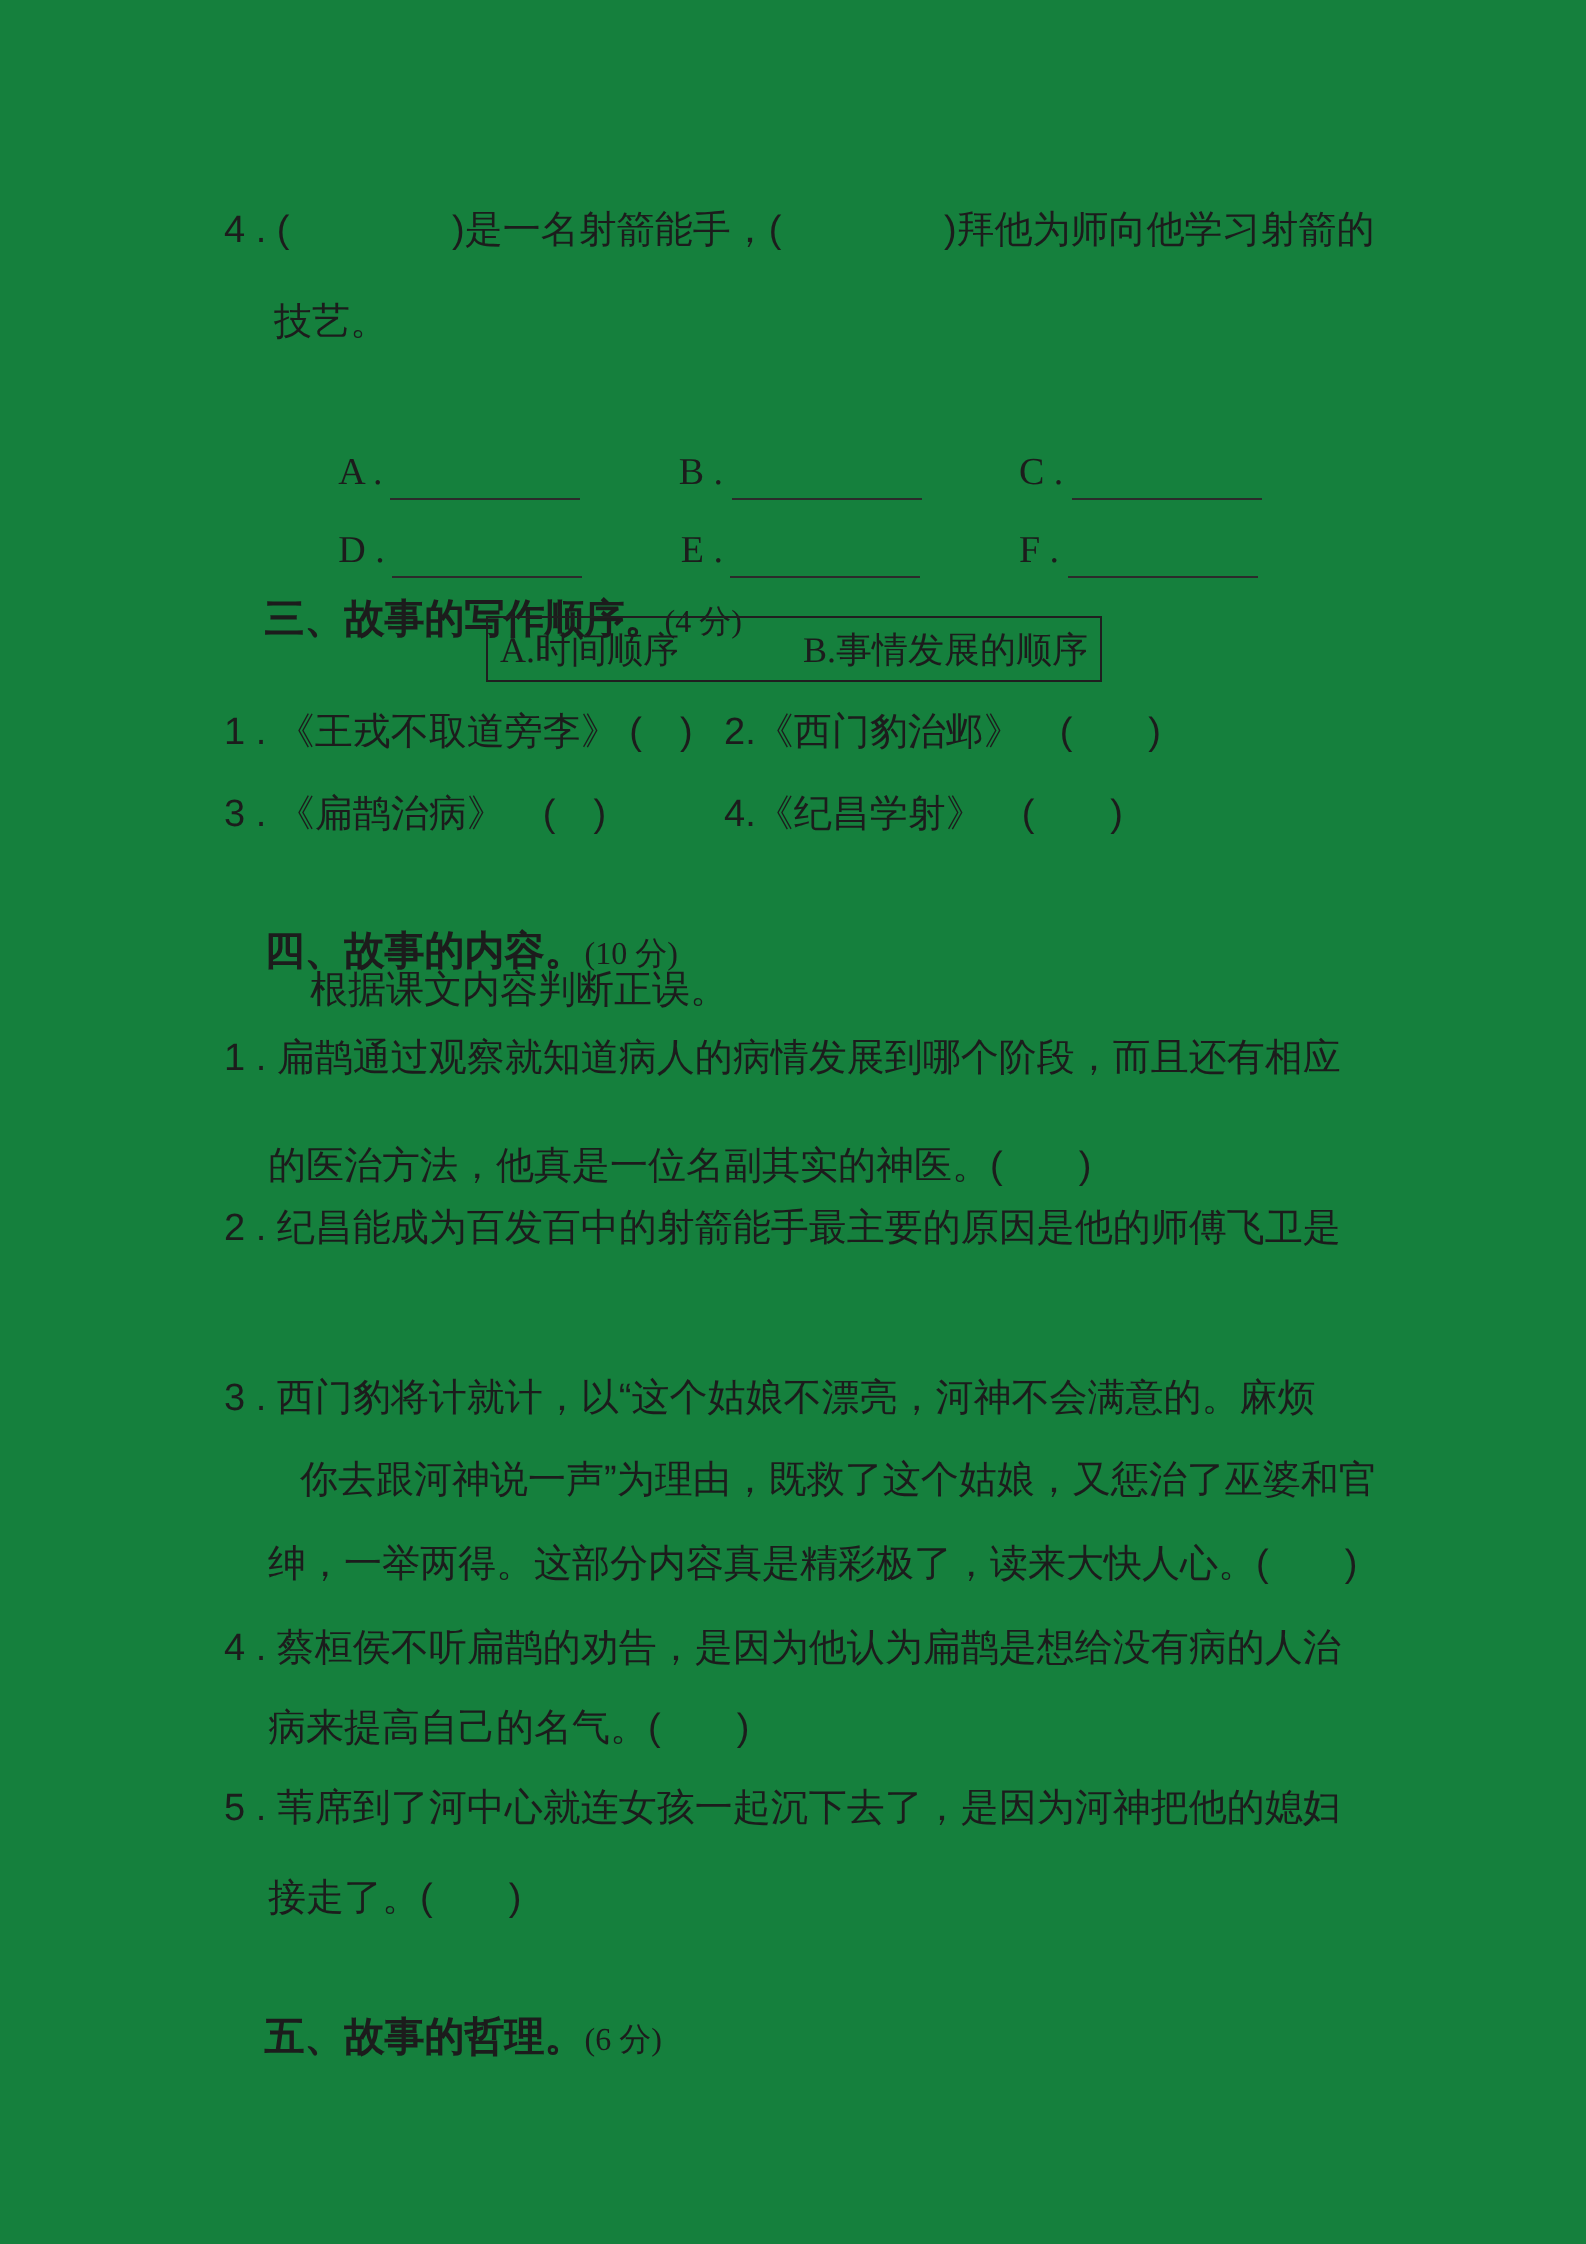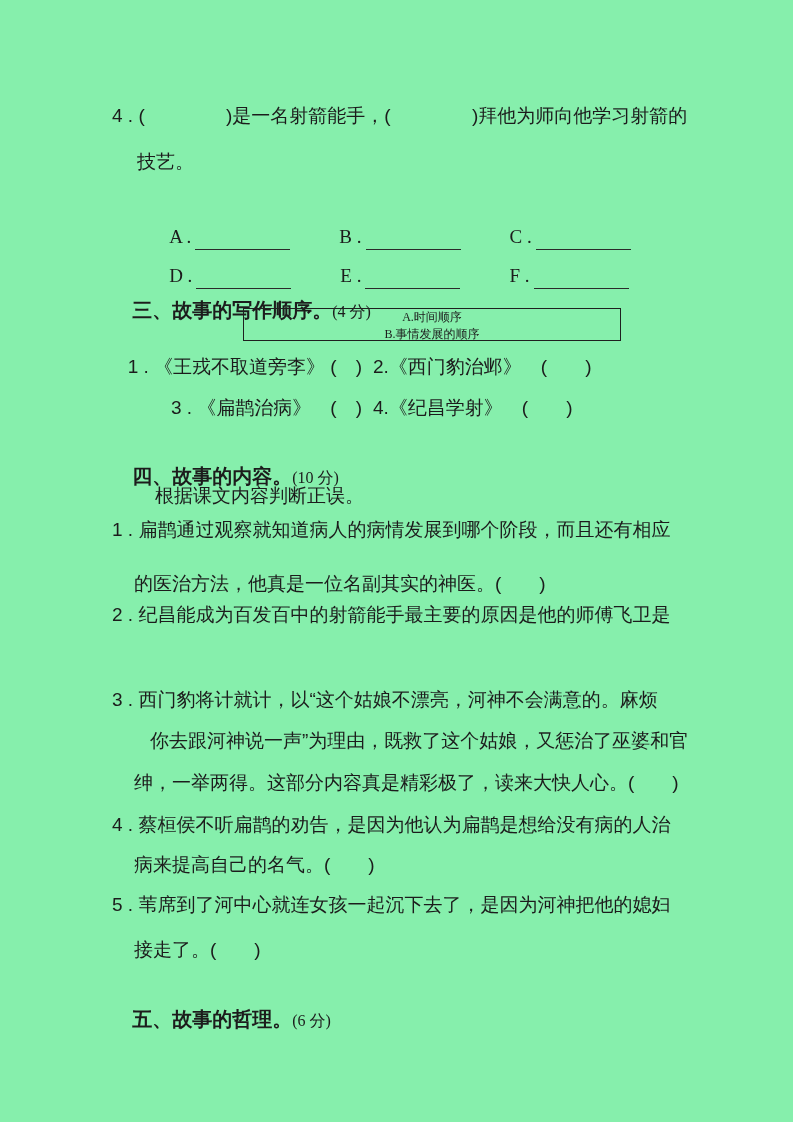--- a/index.html
+++ b/index.html
@@ -5,23 +5,22 @@
   * { margin: 0; padding: 0; box-sizing: border-box; }
   html, body { background: #ffffff; }
   body {
     width: 793px; height: 1122px;
     font-family: "Liberation Sans", sans-serif;
     color: #1c1c1c;
   }
   .page {
     position: relative;
     width: 793px; height: 1122px;
-    background: #86efac;
+    background: #15803d;
     overflow: hidden;
-    text-align: right;
   }
   .ln {
     position: absolute;
     font-size: 19px;
     line-height: 27px;
     white-space: pre;
   }
   .hdr { font-weight: bold; font-size: 20px; }
   .hdr .score {
     font-weight: normal;
@@ -35,32 +34,31 @@
   .bline {
     display: inline-block;
     width: 95px; height: 22px;
     margin-left: 4px;
     border-bottom: 1.5px solid #2b2b2b;
     vertical-align: bottom;
   }
   .obox {
     position: absolute;
     left: 243px; top: 308px;
-    width: 378px; height: 33px;
+    width: 308px; height: 33px;
     border: 1.5px solid #1f1f1f;
     display: flex;
     justify-content: space-between;
     align-items: center;
     padding: 0 6px;
     font-family: "Liberation Serif", serif;
-    font-size: 12px;
+    font-size: 18px;
     white-space: pre;
-    flex-direction: column;
   }
-  .row3 { display: flex; gap: 11px; }
+  .row3 { display: flex; }
   .row3 .c1 { flex: 0 0 250px; width: 250px; }
 </style>
 </head>
 <body>
 
 <div class="page">
 
   <div class="ln" style="left:112px; top:102px;">4 . (　　　　 )是一名射箭能手，(　　　　 )拜他为师向他学习射箭的</div>
   <div class="ln" style="left:137px; top:148px;">技艺。</div>
 

